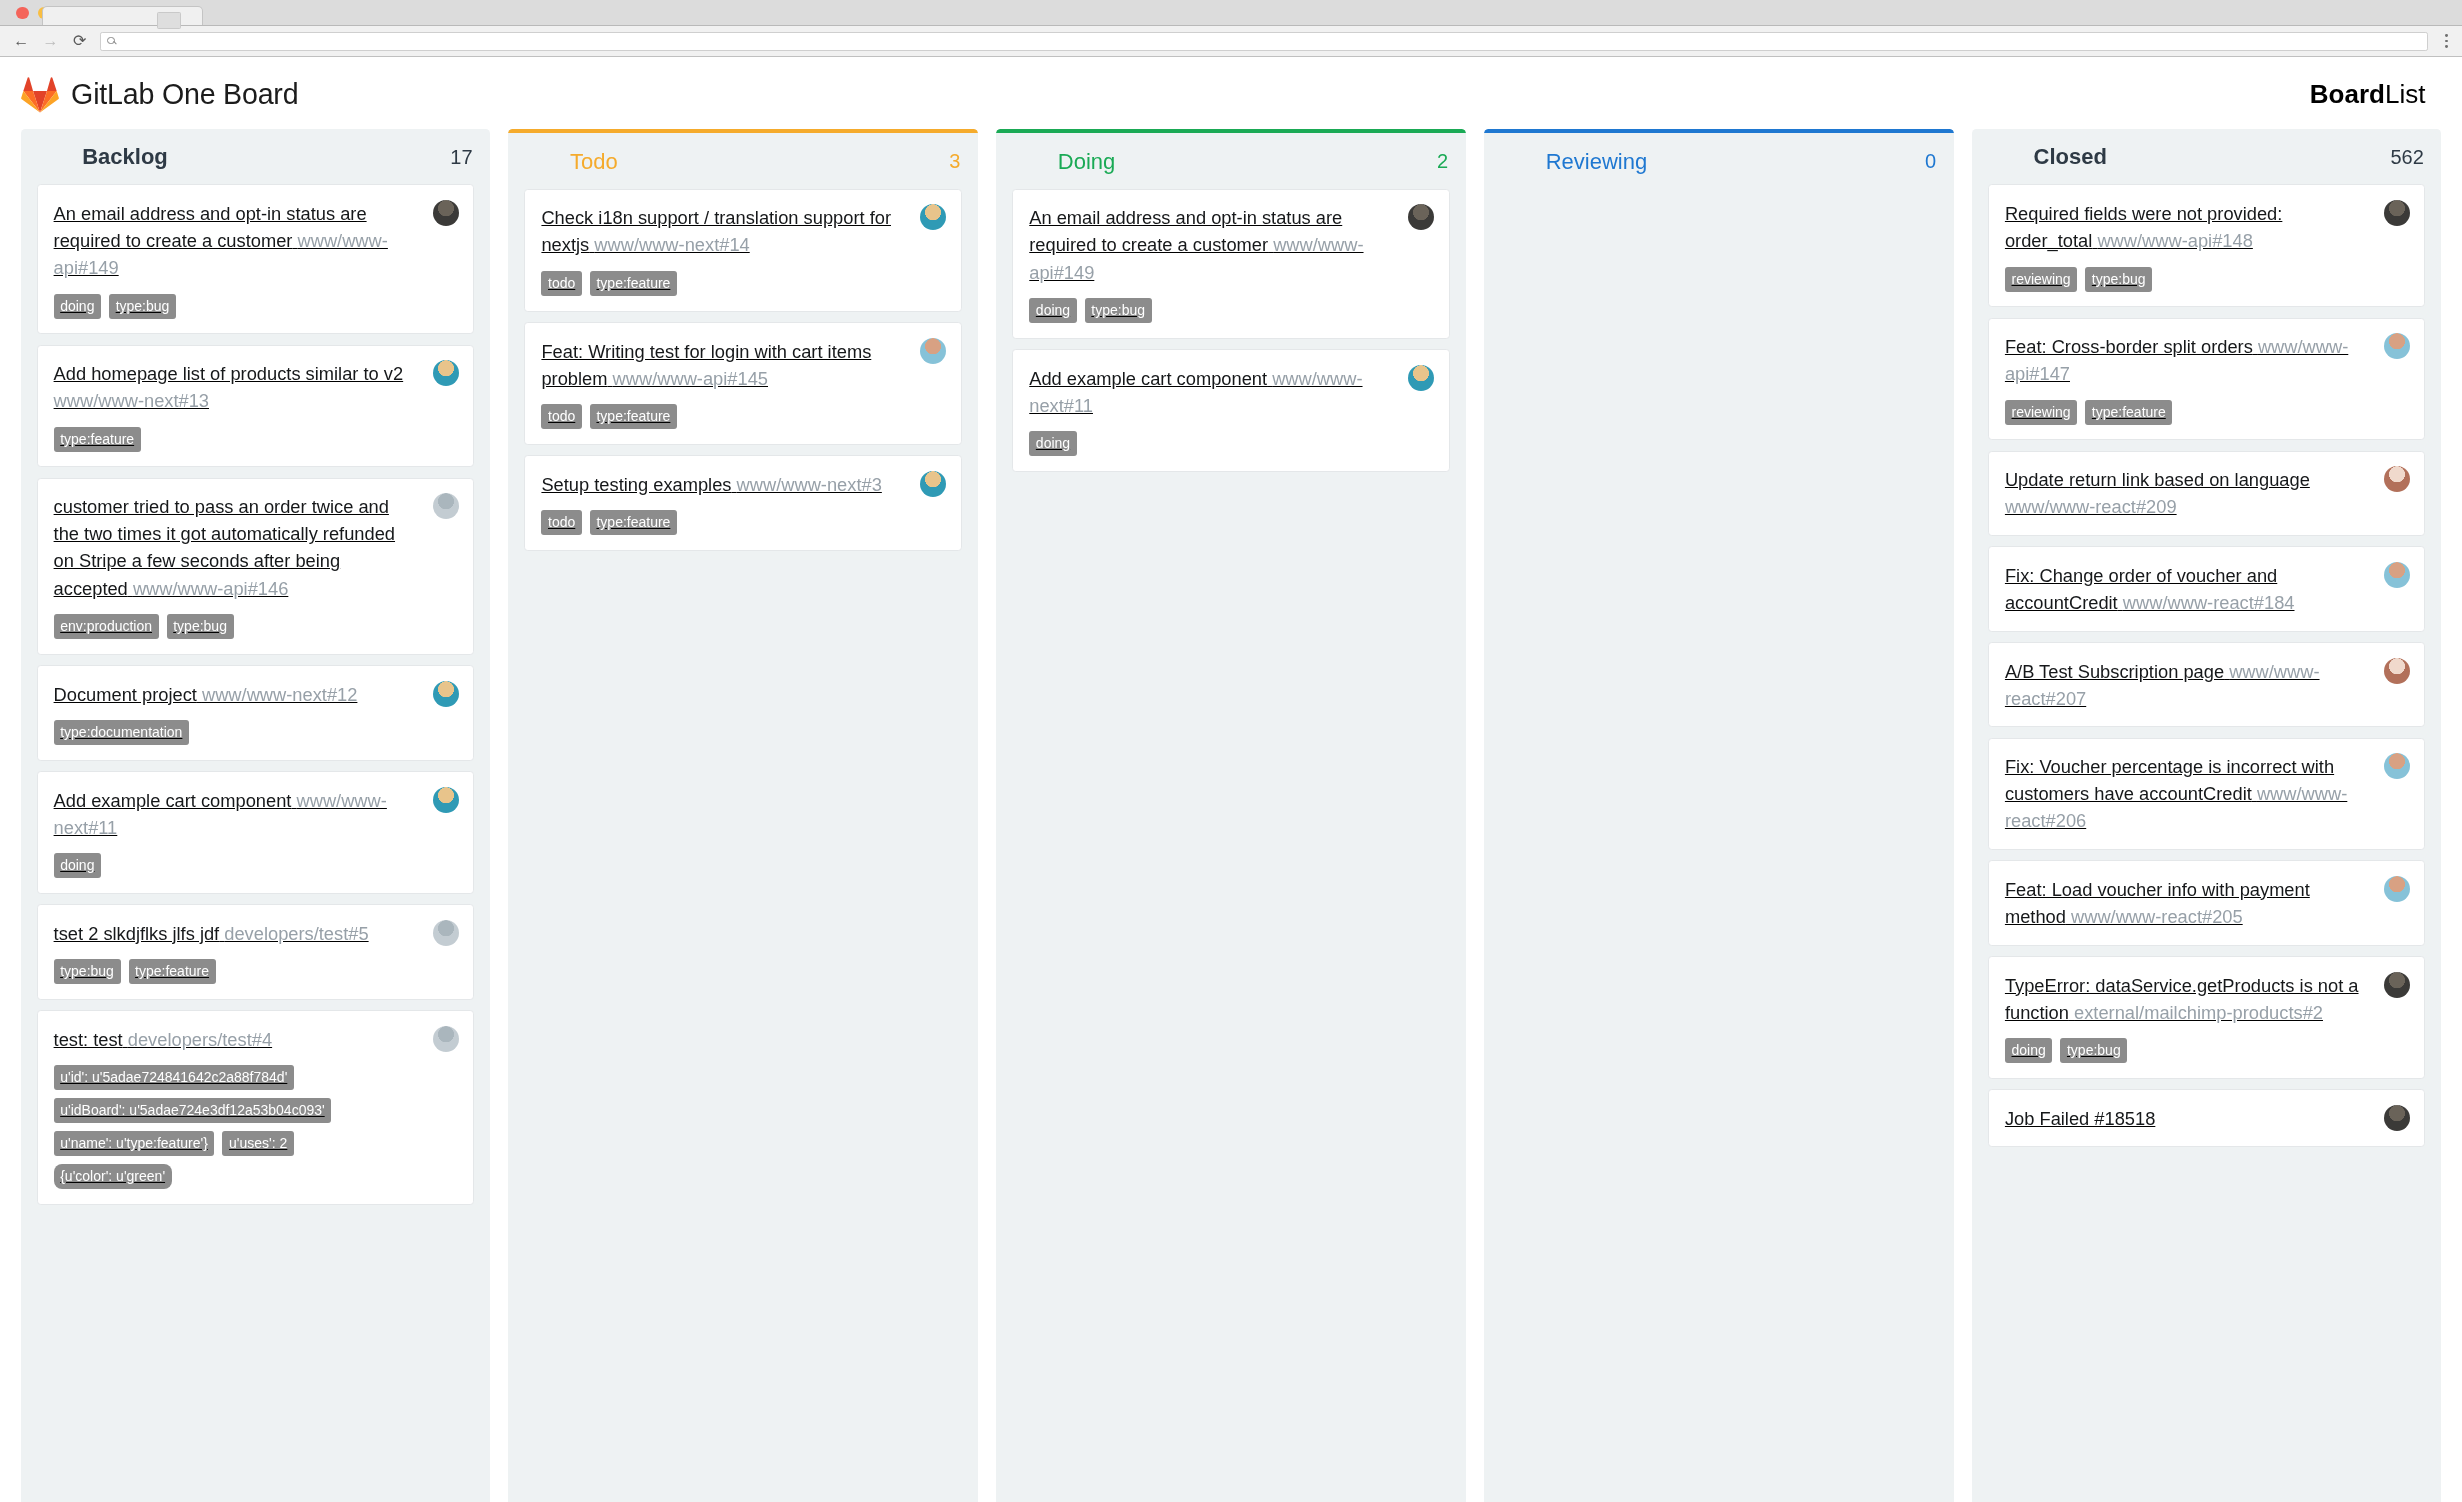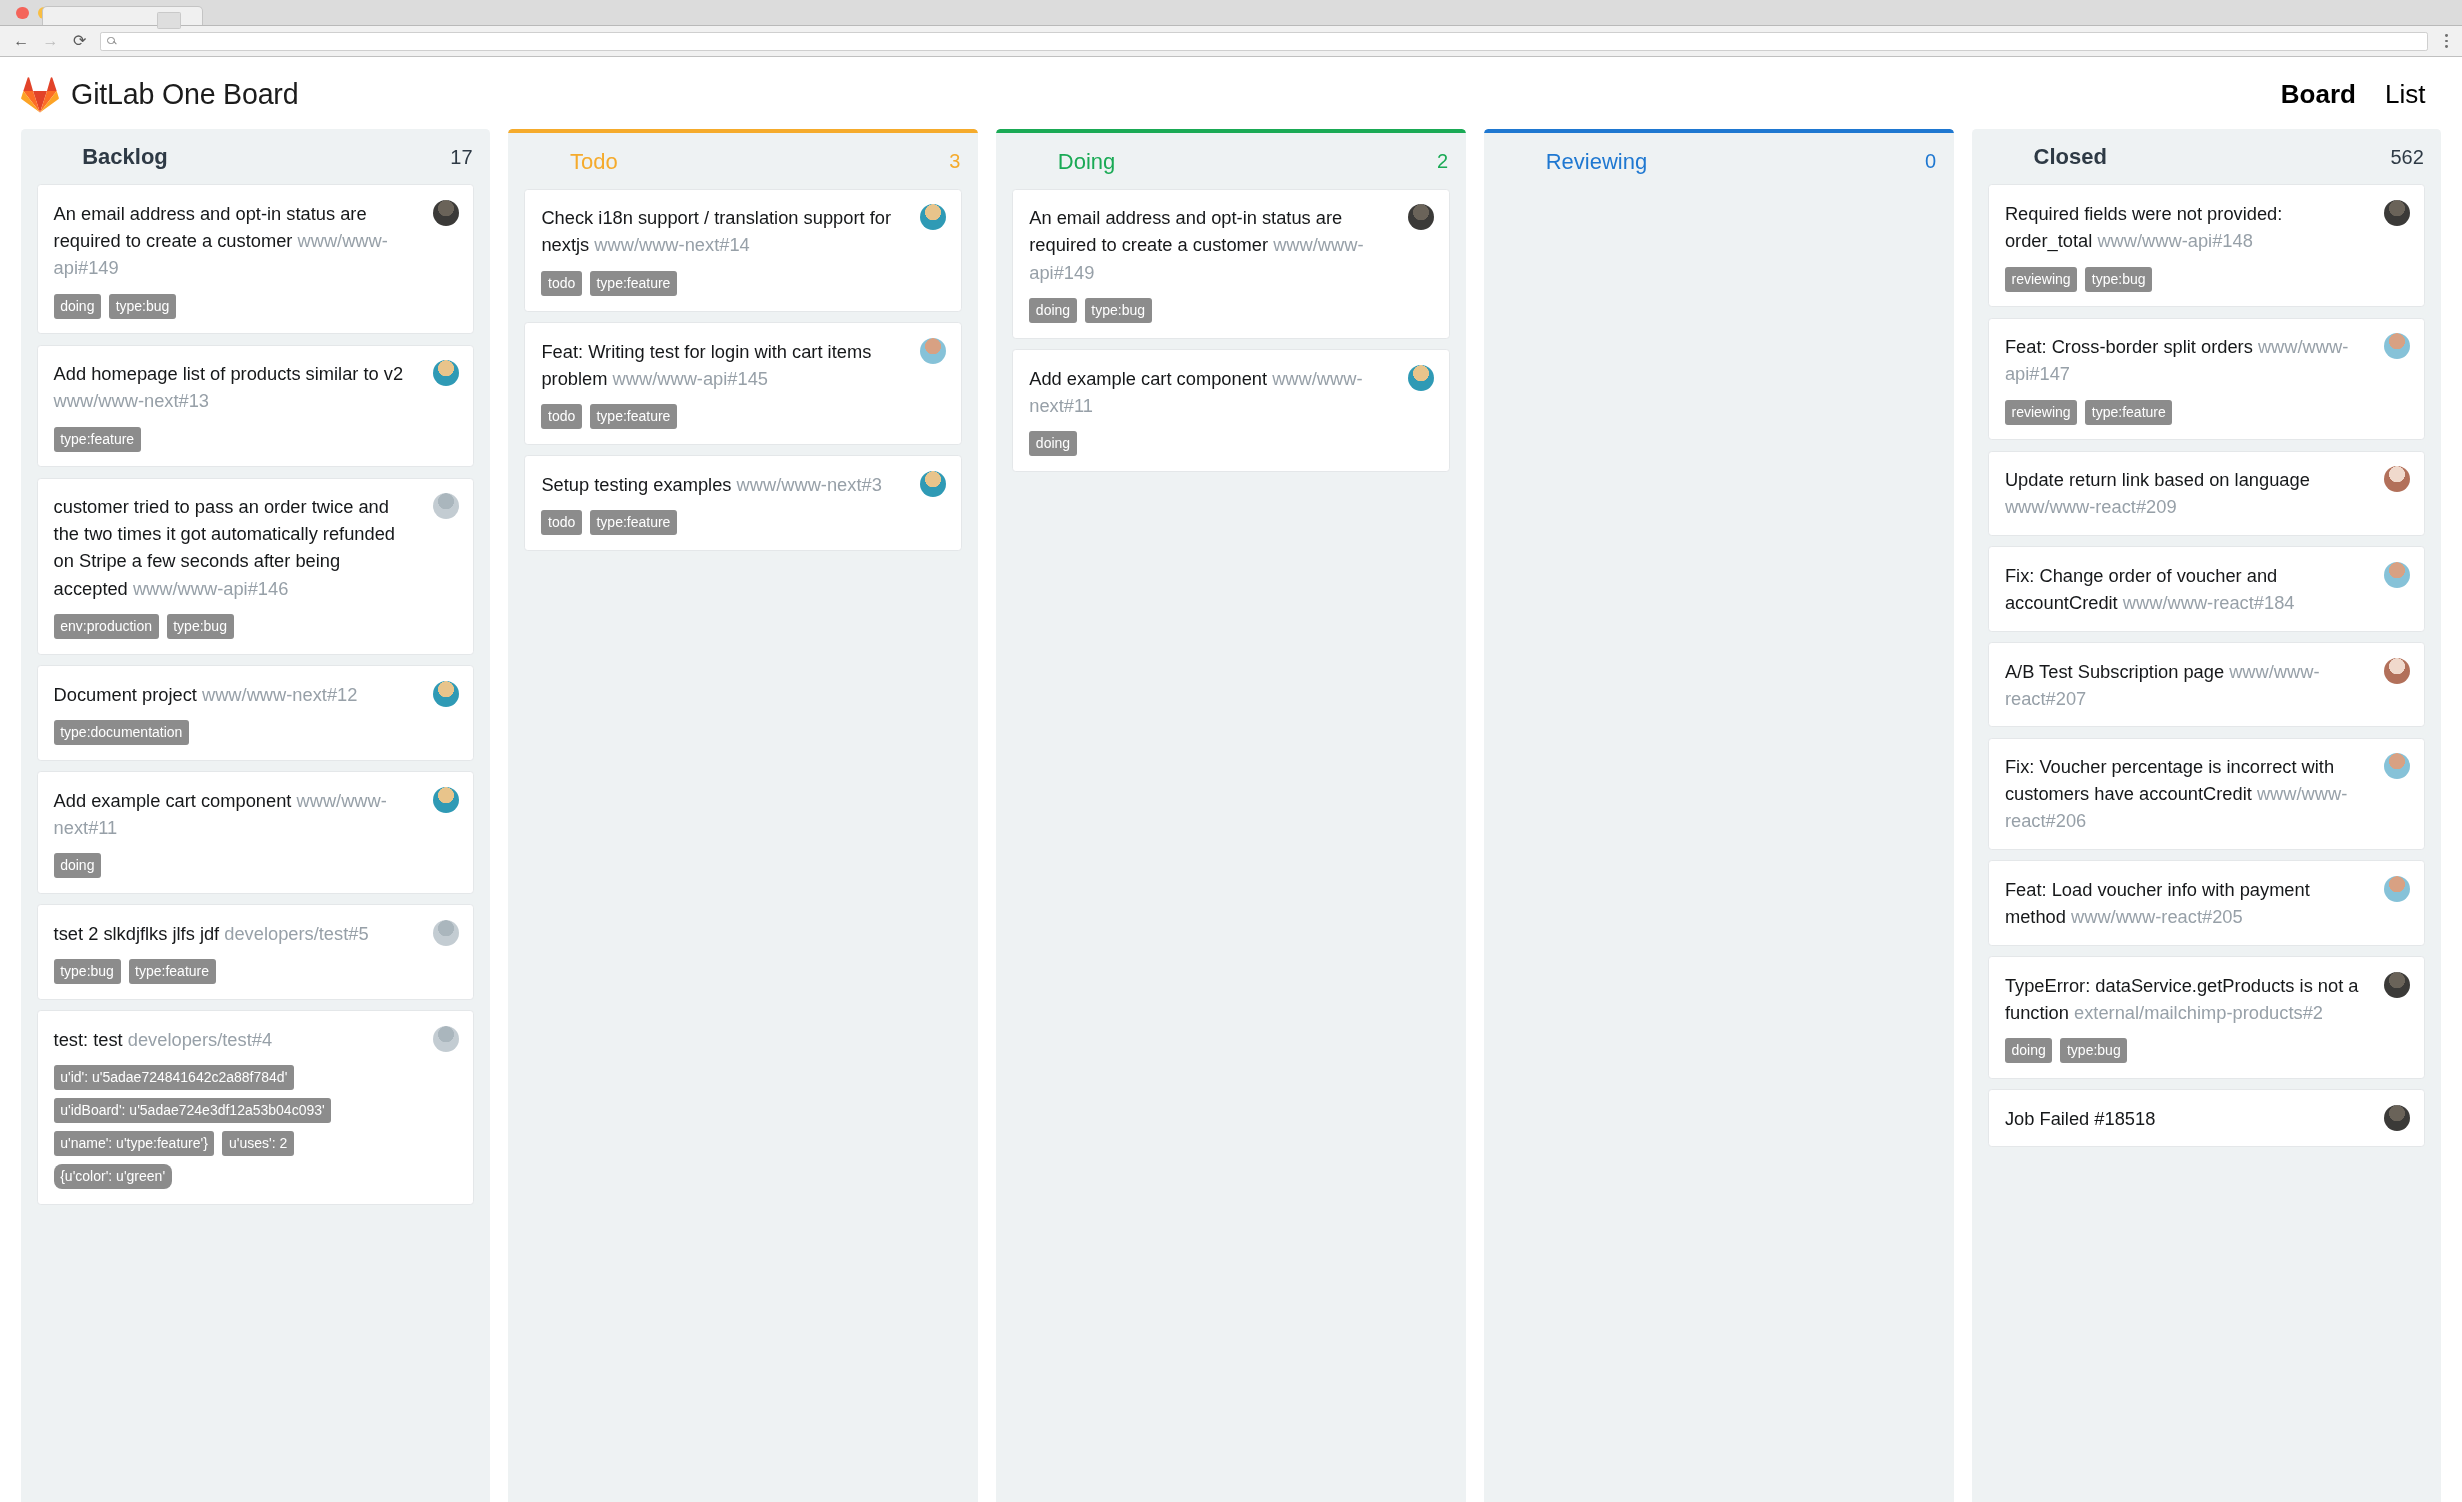--- a/index.html
+++ b/index.html
@@ -94,21 +94,21 @@
   .app-header {
     display: flex; align-items: center; justify-content: space-between;
     padding: 19px 10.3px 16px 10.3px;
   }
   .brand { display: flex; align-items: center; gap: 12.5px; }
   .gitlab-logo { width: 38px; height: 37px; flex: 0 0 auto; display:block; }
   .brand-title {
     font-size: 28.6px; color: #1c1c1c; font-weight: 400;
     letter-spacing: -0.2px;
   }
-  .view-switch { display: flex; align-items: flex-end; gap: 29px; padding-right: 16px; }
+  .view-switch { display: flex; align-items: flex-end; gap: 0; padding-right: 16px; }
   .view-switch .v { font-size: 26px; color: #000; }
   .view-switch .v.active { font-weight: 700; }
 
   
   .board {
     display: flex; gap: 18.3px;
     padding: 0 10.3px;
     align-items: flex-start;
     height: 1381px;
   }
@@ -137,20 +137,21 @@
   .col-title.colorful { font-weight: 400; }
 
   .cards { padding: 0 16px 16px 16px; display: flex; flex-direction: column; gap: 10.3px; }
 
   .card {
     background: #ffffff;
     border: 0.7px solid #e4e7e9;
     border-radius: 3.7px;
     padding: 14.6px 16px 14.6px 16px;
     position: relative;
+    text-decoration: underline;
   }
   .card-body { padding-right: 45px; }
   .card-title {
     font-size: 18.3px; line-height: 1.48; color: #16181a;
     word-wrap: break-word;
   }
   .card-ref { color: #97a0a8; }
   .avatar {
     position: absolute; right: 14.6px; top: 14.6px;
     width: 26px; height: 26px; border-radius: 50%;

